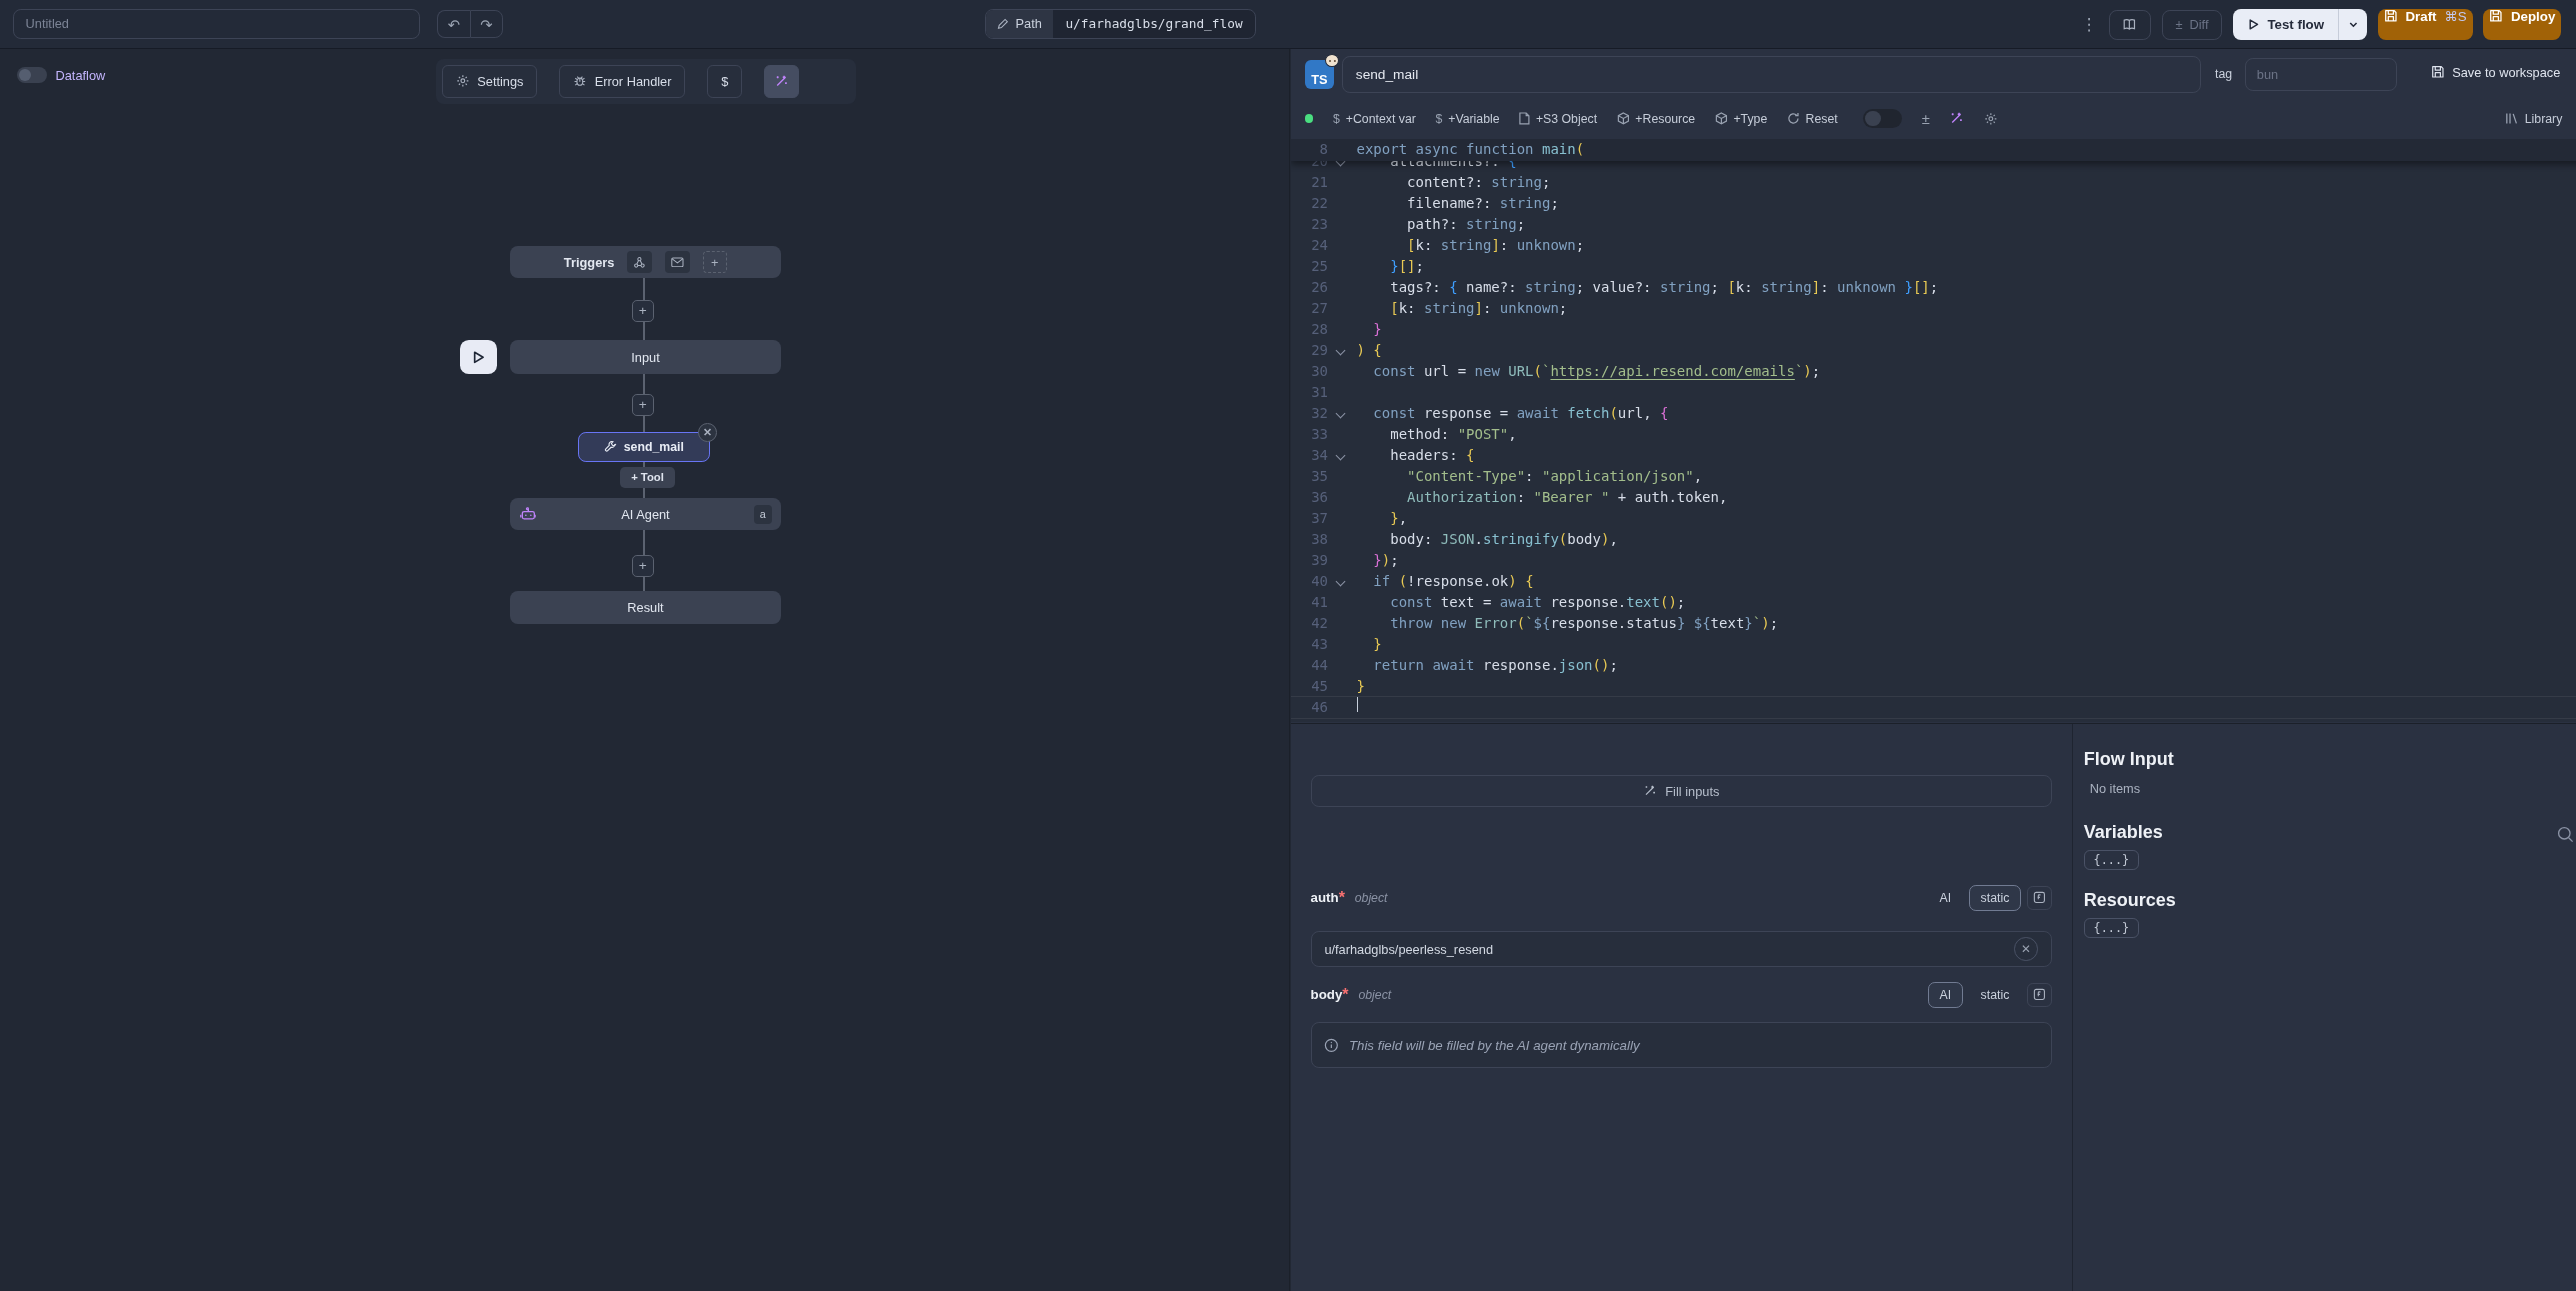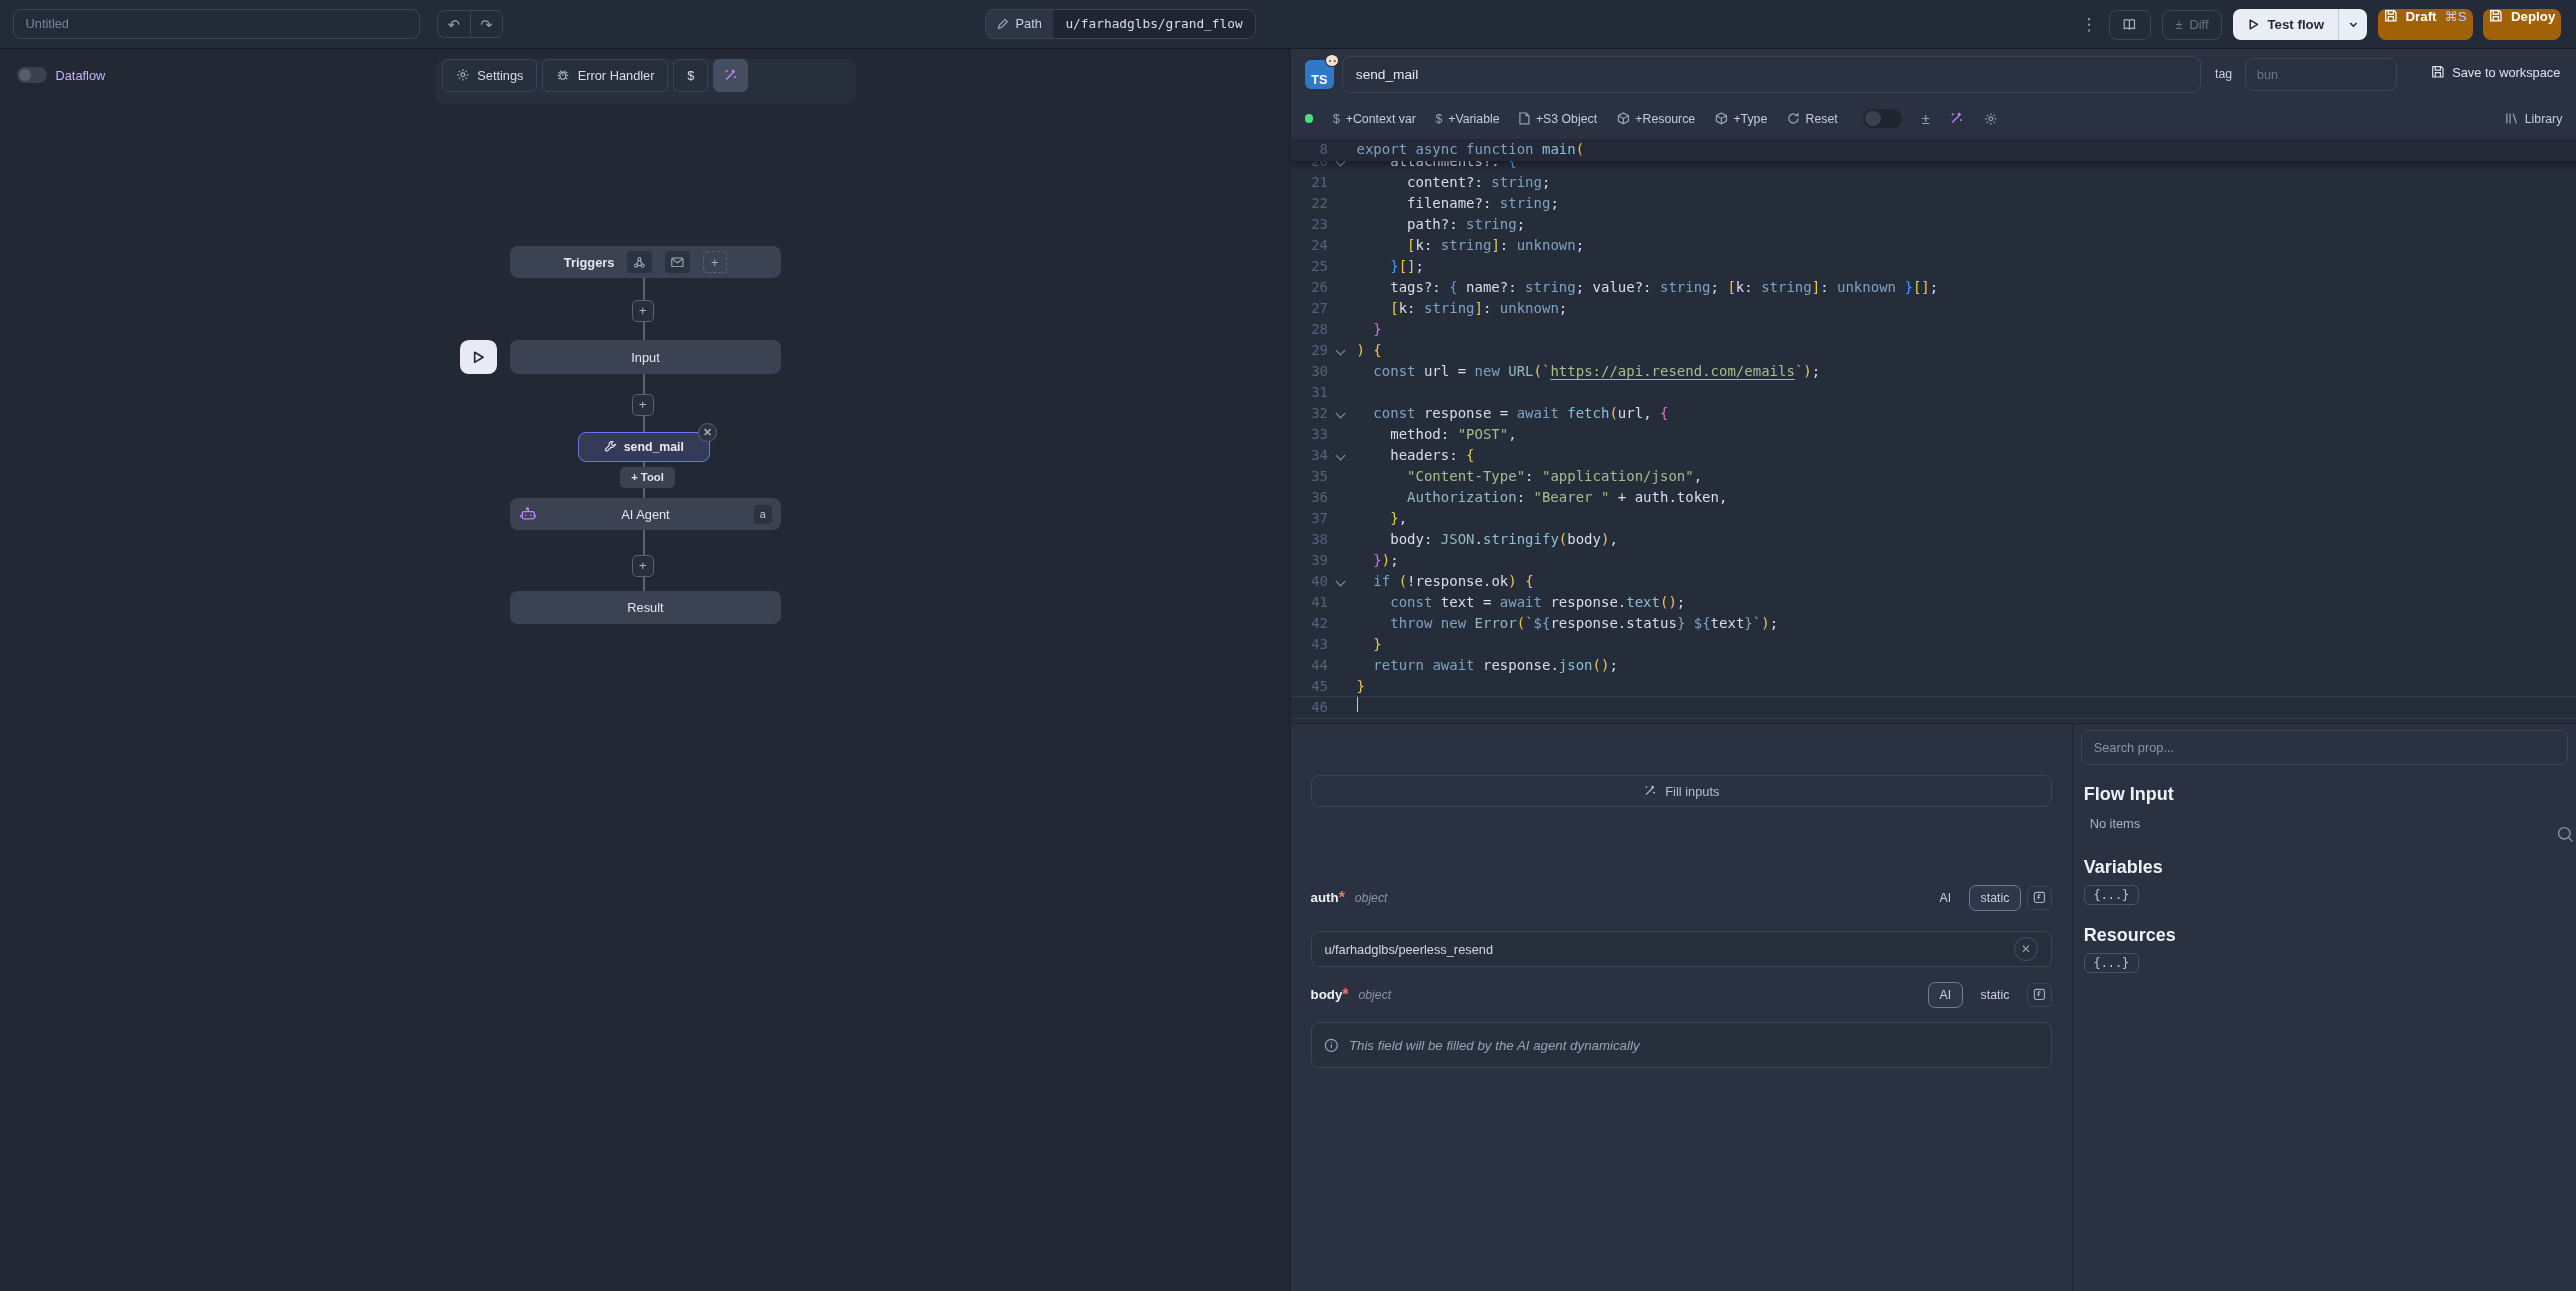--- a/index.html
+++ b/index.html
@@ -28,21 +28,21 @@
   .cta { height:31px; border-radius:7.9px; background:#a16207; color:#fff; display:flex; align-items:flex-start; gap:7.9px; padding:0 6px; font-size:13.3px; font-weight:bold; border:none; cursor:pointer; }
   .cta .short { color:#c3c9f2; font-weight:normal; }
 
   
   .canvas { position:absolute; left:0; top:49px; width:1290px; height:1242px; background:#222834; border-right:1px solid #1b2029; }
   .canvas-toolbar { position:absolute; left:0; top:5.9px; width:100%; height:47px; }
   .dataflow { position:absolute; left:16.7px; top:11.8px; display:flex; align-items:center; gap:8.8px; }
   .switch { width:30px; height:16.7px; border-radius:8.8px; background:#3a4150; position:relative; cursor:pointer; }
   .switch .knob { position:absolute; left:2px; top:2px; width:12.8px; height:12.8px; border-radius:50%; background:#555e70; }
   .dataflow-label { font-size:12.8px; color:#c4b5fd; }
-  .ct-cluster { position:absolute; left:436px; top:3.9px; width:420px; height:45px; background:#272e3c; border-radius:7.9px; display:flex; align-items:flex-start; gap:5px; padding:0 5.9px; }
+  .ct-cluster { position:absolute; left:436px; top:3.9px; width:420px; height:45px; background:#272e3c; border-radius:7.9px; display:flex; align-items:center; gap:22px; padding:0 5.9px; }
   .ct-btn { height:33px; border:1px solid #3d4456; border-radius:5.9px; display:flex; align-items:center; gap:7.9px; padding:0 12.8px; font-size:12.8px; color:#d8dee9; background:transparent; cursor:pointer; }
   .ct-btn.sq { width:35px; justify-content:center; padding:0; }
   .ct-btn.active { background:#454d61; border-color:#454d61; }
 
   
   .edge { position:absolute; left:643px; top:229px; width:1.5px; height:314px; background:#5b6270; }
   .node { position:absolute; background:#3b4252; border-radius:7.9px; display:flex; align-items:center; justify-content:center; font-size:12.8px; color:#e2e7f0; cursor:pointer; }
   .plusbtn { position:absolute; width:21.6px; height:21.6px; background:#272e3c; border:1px solid #5b6270; border-radius:4.9px; color:#aab2c0; font-size:13.7px; display:flex; align-items:center; justify-content:center; cursor:pointer; }
   .chip { width:24.6px; height:21.6px; background:#2c3340; border-radius:3.9px; display:flex; align-items:center; justify-content:center; color:#aab2c0; cursor:pointer; }
   .chip.dashed { background:transparent; border:1.5px dashed #5b6270; }
@@ -513,21 +513,20 @@
                 <circle cx="8" cy="8" r="6.5"></circle>
                 <path d="M8 7.2V11"></path>
                 <circle cx="8" cy="4.9" r="0.7" fill="#9aa3b5" stroke="none"></circle>
               </svg>
             </span>
           <span>This field will be filled by the AI agent dynamically</span>
         </div>
       </div>
 
       <div class="sidebar">
-        <input class="search-input" placeholder="Search prop..." style="">
         <div class="sb-h">Flow Input</div>
         <div class="sb-noitems">No items</div>
         <div class="sb-h" style="margin-top:25.5px;">Variables</div>
         <span class="sb-badge">{...}</span>
         <div class="sb-h" style="margin-top:20.6px;">Resources</div>
         <span class="sb-badge">{...}</span>
         <div class="float-search">
             <svg width="18.7" height="18.7" viewBox="0 0 18 18" fill="none" stroke="#8b93a5" stroke-width="1.3">
               <circle cx="8" cy="8" r="5.5"></circle>
               <path d="M12.2 12.2L16 16"></path>

